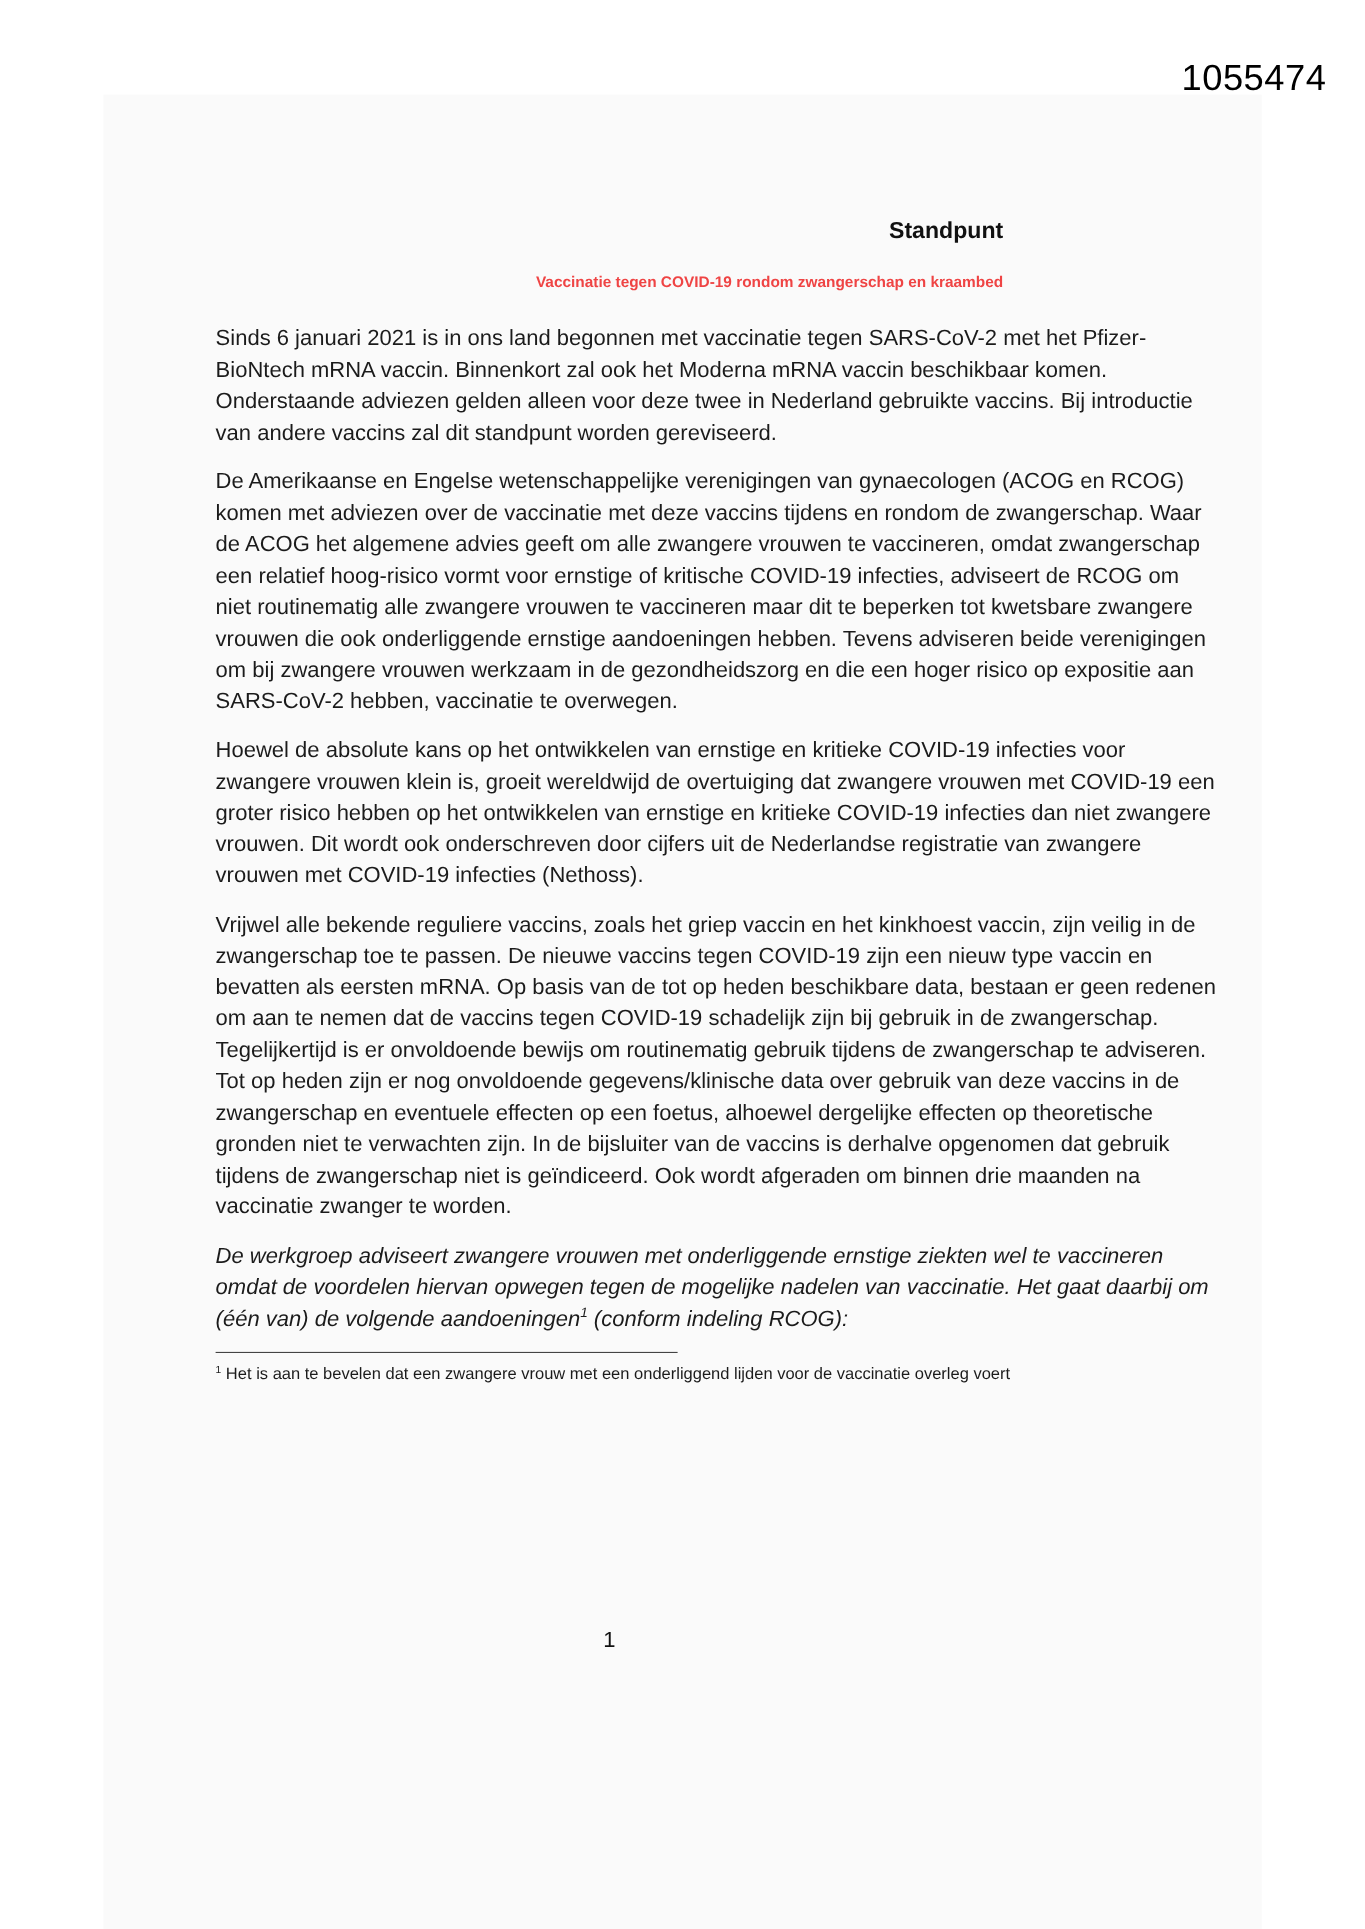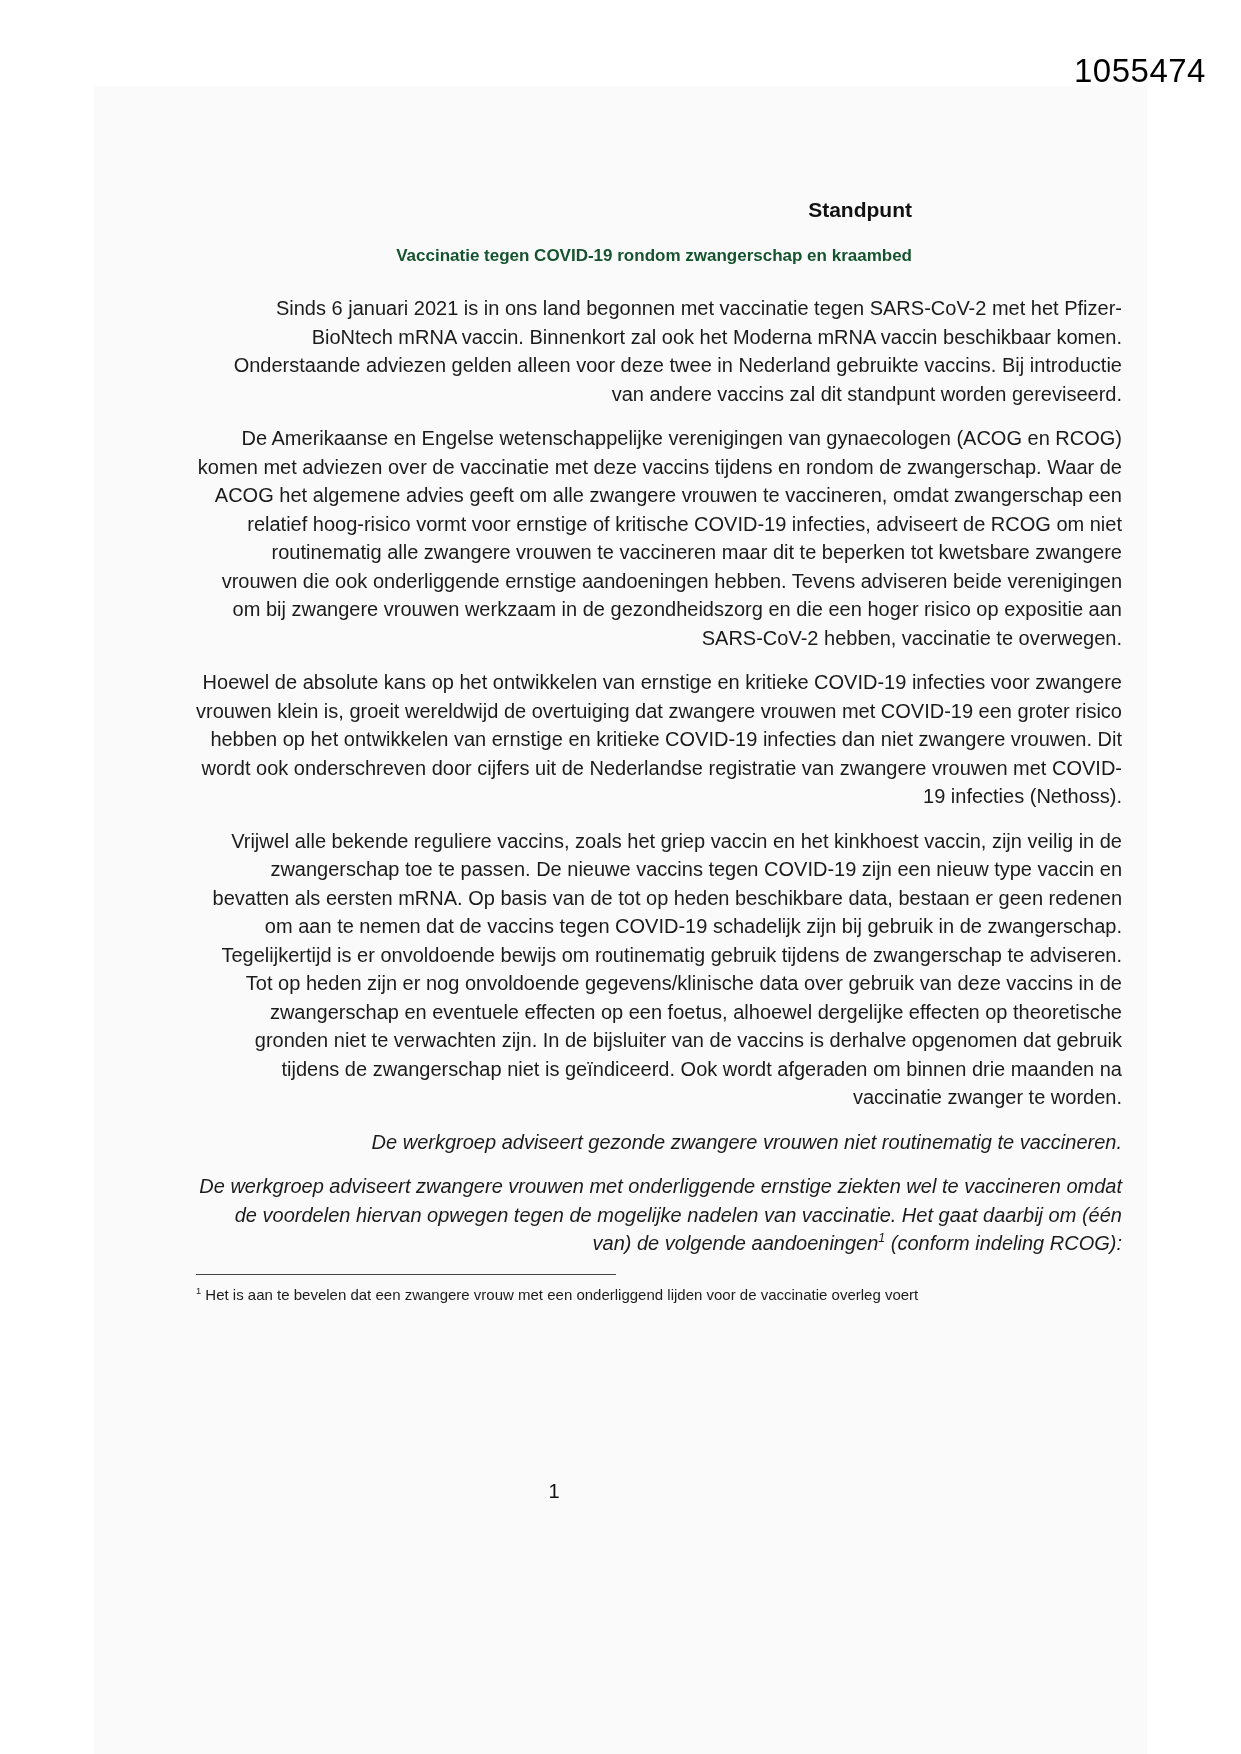--- a/index.html
+++ b/index.html
@@ -43,32 +43,31 @@
     text-align: right;
   }
   .doc-title {
     font-size: 21px;
     font-weight: bold;
     color: #111;
     margin: 0 0 18px 0;
     line-height: 28px;
   }
   .doc-subtitle {
-    font-size: 17px;
+    font-size: 14px;
     font-weight: bold;
-    color: #14532d;
+    color: #ef4444;
     margin: 0 0 24px 0;
     line-height: 28px;
   }
   .para {
     font-size: 20px;
     line-height: 28.5px;
-    margin: 0 0 16px 0;
+    margin: 0 15px 16px 0;
     color: #1b1b1b;
-    text-align: right;
   }
   .para.italic {
     font-style: italic;
   }
   sup {
     font-size: 0.62em;
     line-height: 0;
     vertical-align: super;
   }
   .footnote-rule {
@@ -109,21 +108,20 @@
 
   <p class="para">Sinds 6 januari 2021 is in ons land begonnen met vaccinatie tegen SARS-CoV-2 met het Pfizer-BioNtech mRNA vaccin. Binnenkort zal ook het Moderna mRNA vaccin beschikbaar komen. Onderstaande adviezen gelden alleen voor deze twee in Nederland gebruikte vaccins. Bij introductie van andere vaccins zal dit standpunt worden gereviseerd.</p>
 
   <p class="para">De Amerikaanse en Engelse wetenschappelijke verenigingen van gynaecologen (ACOG en RCOG) komen met adviezen over de vaccinatie met deze vaccins tijdens en rondom de zwangerschap. Waar de ACOG het algemene advies geeft om alle zwangere vrouwen te vaccineren, omdat zwangerschap een relatief hoog-risico vormt voor ernstige of kritische COVID-19 infecties, adviseert de RCOG om niet routinematig alle zwangere vrouwen te vaccineren maar dit te beperken tot kwetsbare zwangere vrouwen die ook onderliggende ernstige aandoeningen hebben. Tevens adviseren beide verenigingen om bij zwangere vrouwen werkzaam in de gezondheidszorg en die een hoger risico op expositie aan SARS-CoV-2 hebben, vaccinatie te overwegen.</p>
 
   <p class="para">Hoewel de absolute kans op het ontwikkelen van ernstige en kritieke COVID-19 infecties voor zwangere vrouwen klein is, groeit wereldwijd de overtuiging dat zwangere vrouwen met COVID-19 een groter risico hebben op het ontwikkelen van ernstige en kritieke COVID-19 infecties dan niet zwangere vrouwen. Dit wordt ook onderschreven door cijfers uit de Nederlandse registratie van zwangere vrouwen met COVID-19 infecties (Nethoss).</p>
 
   <p class="para">Vrijwel alle bekende reguliere vaccins, zoals het griep vaccin en het kinkhoest vaccin, zijn veilig in de zwangerschap toe te passen. De nieuwe vaccins tegen COVID-19 zijn een nieuw type vaccin en bevatten als eersten mRNA. Op basis van de tot op heden beschikbare data, bestaan er geen redenen om aan te nemen dat de vaccins tegen COVID-19 schadelijk zijn bij gebruik in de zwangerschap. Tegelijkertijd is er onvoldoende bewijs om routinematig gebruik tijdens de zwangerschap te adviseren. Tot op heden zijn er nog onvoldoende gegevens/klinische data over gebruik van deze vaccins in de zwangerschap en eventuele effecten op een foetus, alhoewel dergelijke effecten op theoretische gronden niet te verwachten zijn. In de bijsluiter van de vaccins is derhalve opgenomen dat gebruik tijdens de zwangerschap niet is geïndiceerd. Ook wordt afgeraden om binnen drie maanden na vaccinatie zwanger te worden.</p>
 
 
-  <p class="para italic">De werkgroep adviseert gezonde zwangere vrouwen niet routinematig te vaccineren.</p>
 
   <p class="para italic"><span>De werkgroep adviseert zwangere vrouwen met onderliggende ernstige ziekten wel te vaccineren omdat de voordelen hiervan opwegen tegen de mogelijke nadelen van vaccinatie. Het gaat daarbij om (één van) de volgende aandoeningen</span><sup>1</sup><span> (conform indeling RCOG):</span></p>
 
   <hr class="footnote-rule">
 
   <div class="footnote"><sup>1</sup><span> Het is aan te bevelen dat een zwangere vrouw met een onderliggend lijden voor de vaccinatie overleg voert</span></div>
 
 </div>
 
 <div class="page-number">1</div>

